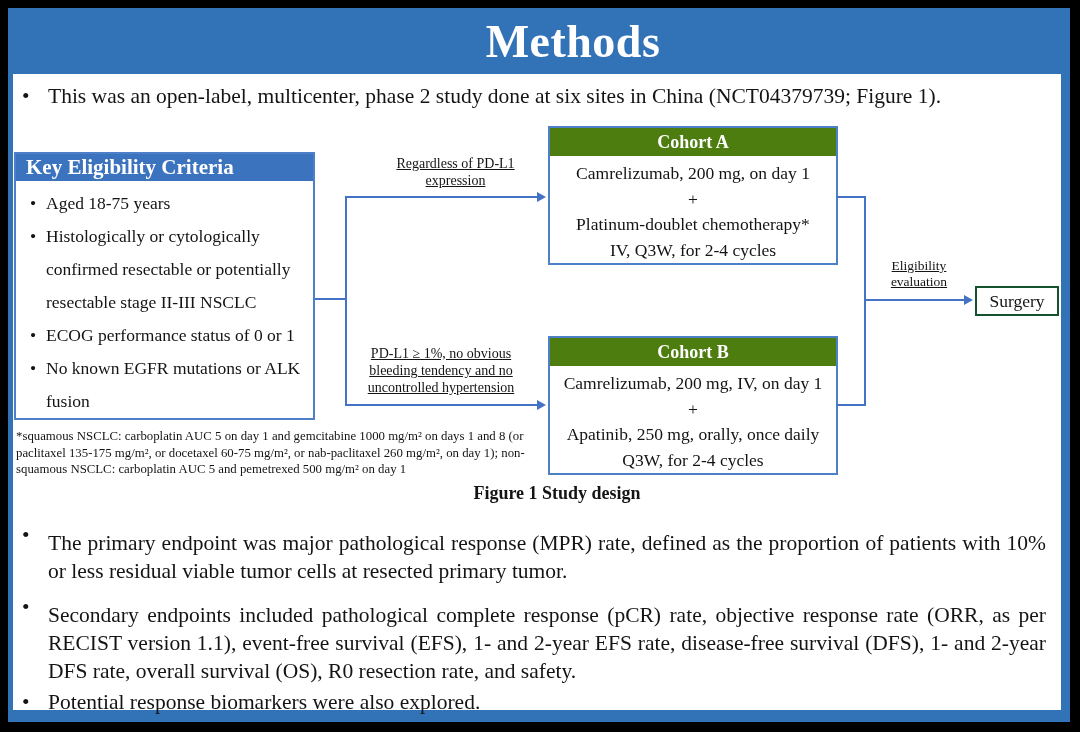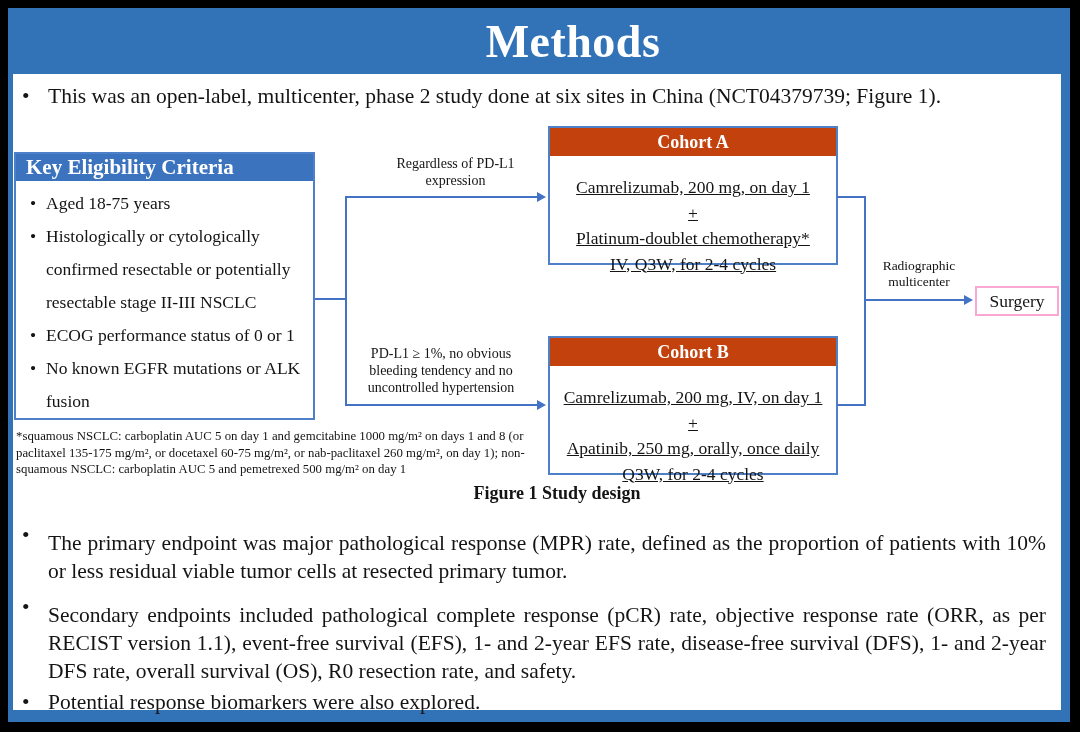--- a/index.html
+++ b/index.html
@@ -31,31 +31,31 @@
         border:2px solid #4E7FC9;background:#fff;box-sizing:border-box;}
   .elig-header{background:#3C73BE;color:#fff;font-weight:bold;font-size:21px;
         height:27px;line-height:27px;padding-left:10px;}
   .elig ul{list-style:none;margin:0;padding:6px 5px 0 14px;font-size:17.5px;line-height:33px;}
   .elig li{position:relative;padding-left:16px;}
   .elig li .mk{position:absolute;left:0;top:0;}
 
   
   .cohort{position:absolute;width:290px;height:139px;border:2px solid #4E7FC9;
         background:#fff;box-sizing:border-box;text-align:center;}
-  .cohort-header{background:#c2410c;color:#fff;font-weight:bold;font-size:18px;
+  .cohort-header{background:#4d7c0f;color:#fff;font-weight:bold;font-size:18px;
         height:28px;line-height:28px;}
-  .cohort-body{font-size:17.5px;line-height:25.5px;padding-top:19px;text-decoration:underline;}
+  .cohort-body{font-size:17.5px;line-height:25.5px;padding-top:5px;}
   #cohortA{left:548px;top:126px;}
   #cohortB{left:548px;top:336px;}
 
   .surgery-box{position:absolute;left:975px;top:286px;width:84px;height:30px;
-        border:2px solid #f9a8d4;box-sizing:border-box;background:#fff;
+        border:2px solid #14532d;box-sizing:border-box;background:#fff;
         text-align:center;font-size:17.5px;line-height:26px;}
 
-  .flabel{position:absolute;text-align:center;font-size:14px;line-height:17px;}
+  .flabel{position:absolute;text-align:center;font-size:14px;line-height:17px;text-decoration:underline;}
   #labelTop{left:368px;top:155px;width:175px;}
   #labelBottom{left:352px;top:345px;width:178px;}
   #labelEval{left:866px;top:258px;width:106px;font-size:13.5px;line-height:16px;}
 
   .footnote{position:absolute;left:16px;top:428px;width:534px;
         font-size:12.8px;line-height:16.5px;}
   .caption{position:absolute;left:17px;top:483px;width:1080px;text-align:center;
         font-weight:bold;font-size:18px;}
 
   .hline,.vline{position:absolute;background:#4472C4;}
@@ -116,21 +116,21 @@
 <div class="cohort" id="cohortB">
   <div class="cohort-header">Cohort B</div>
   <div class="cohort-body">
     <div>Camrelizumab, 200 mg, IV, on day 1</div>
     <div>+</div>
     <div>Apatinib, 250 mg, orally, once daily</div>
     <div>Q3W, for 2-4 cycles</div>
   </div>
 </div>
 
-<div class="flabel" id="labelEval">Radiographic multicenter</div>
+<div class="flabel" id="labelEval">Eligibility evaluation</div>
 <div class="surgery-box">Surgery</div>
 
 <div class="hline" style="left:315px;top:298px;width:31px;height:2px;"></div>
 <div class="vline" style="left:345px;top:196px;width:2px;height:210px;"></div>
 <div class="hline" style="left:345px;top:196px;width:193px;height:2px;"></div>
 <div class="arrow-e" style="left:537px;top:192px;"></div>
 <div class="hline" style="left:345px;top:404px;width:193px;height:2px;"></div>
 <div class="arrow-e" style="left:537px;top:400px;"></div>
 <div class="hline" style="left:837px;top:196px;width:29px;height:2px;"></div>
 <div class="hline" style="left:837px;top:404px;width:29px;height:2px;"></div>

